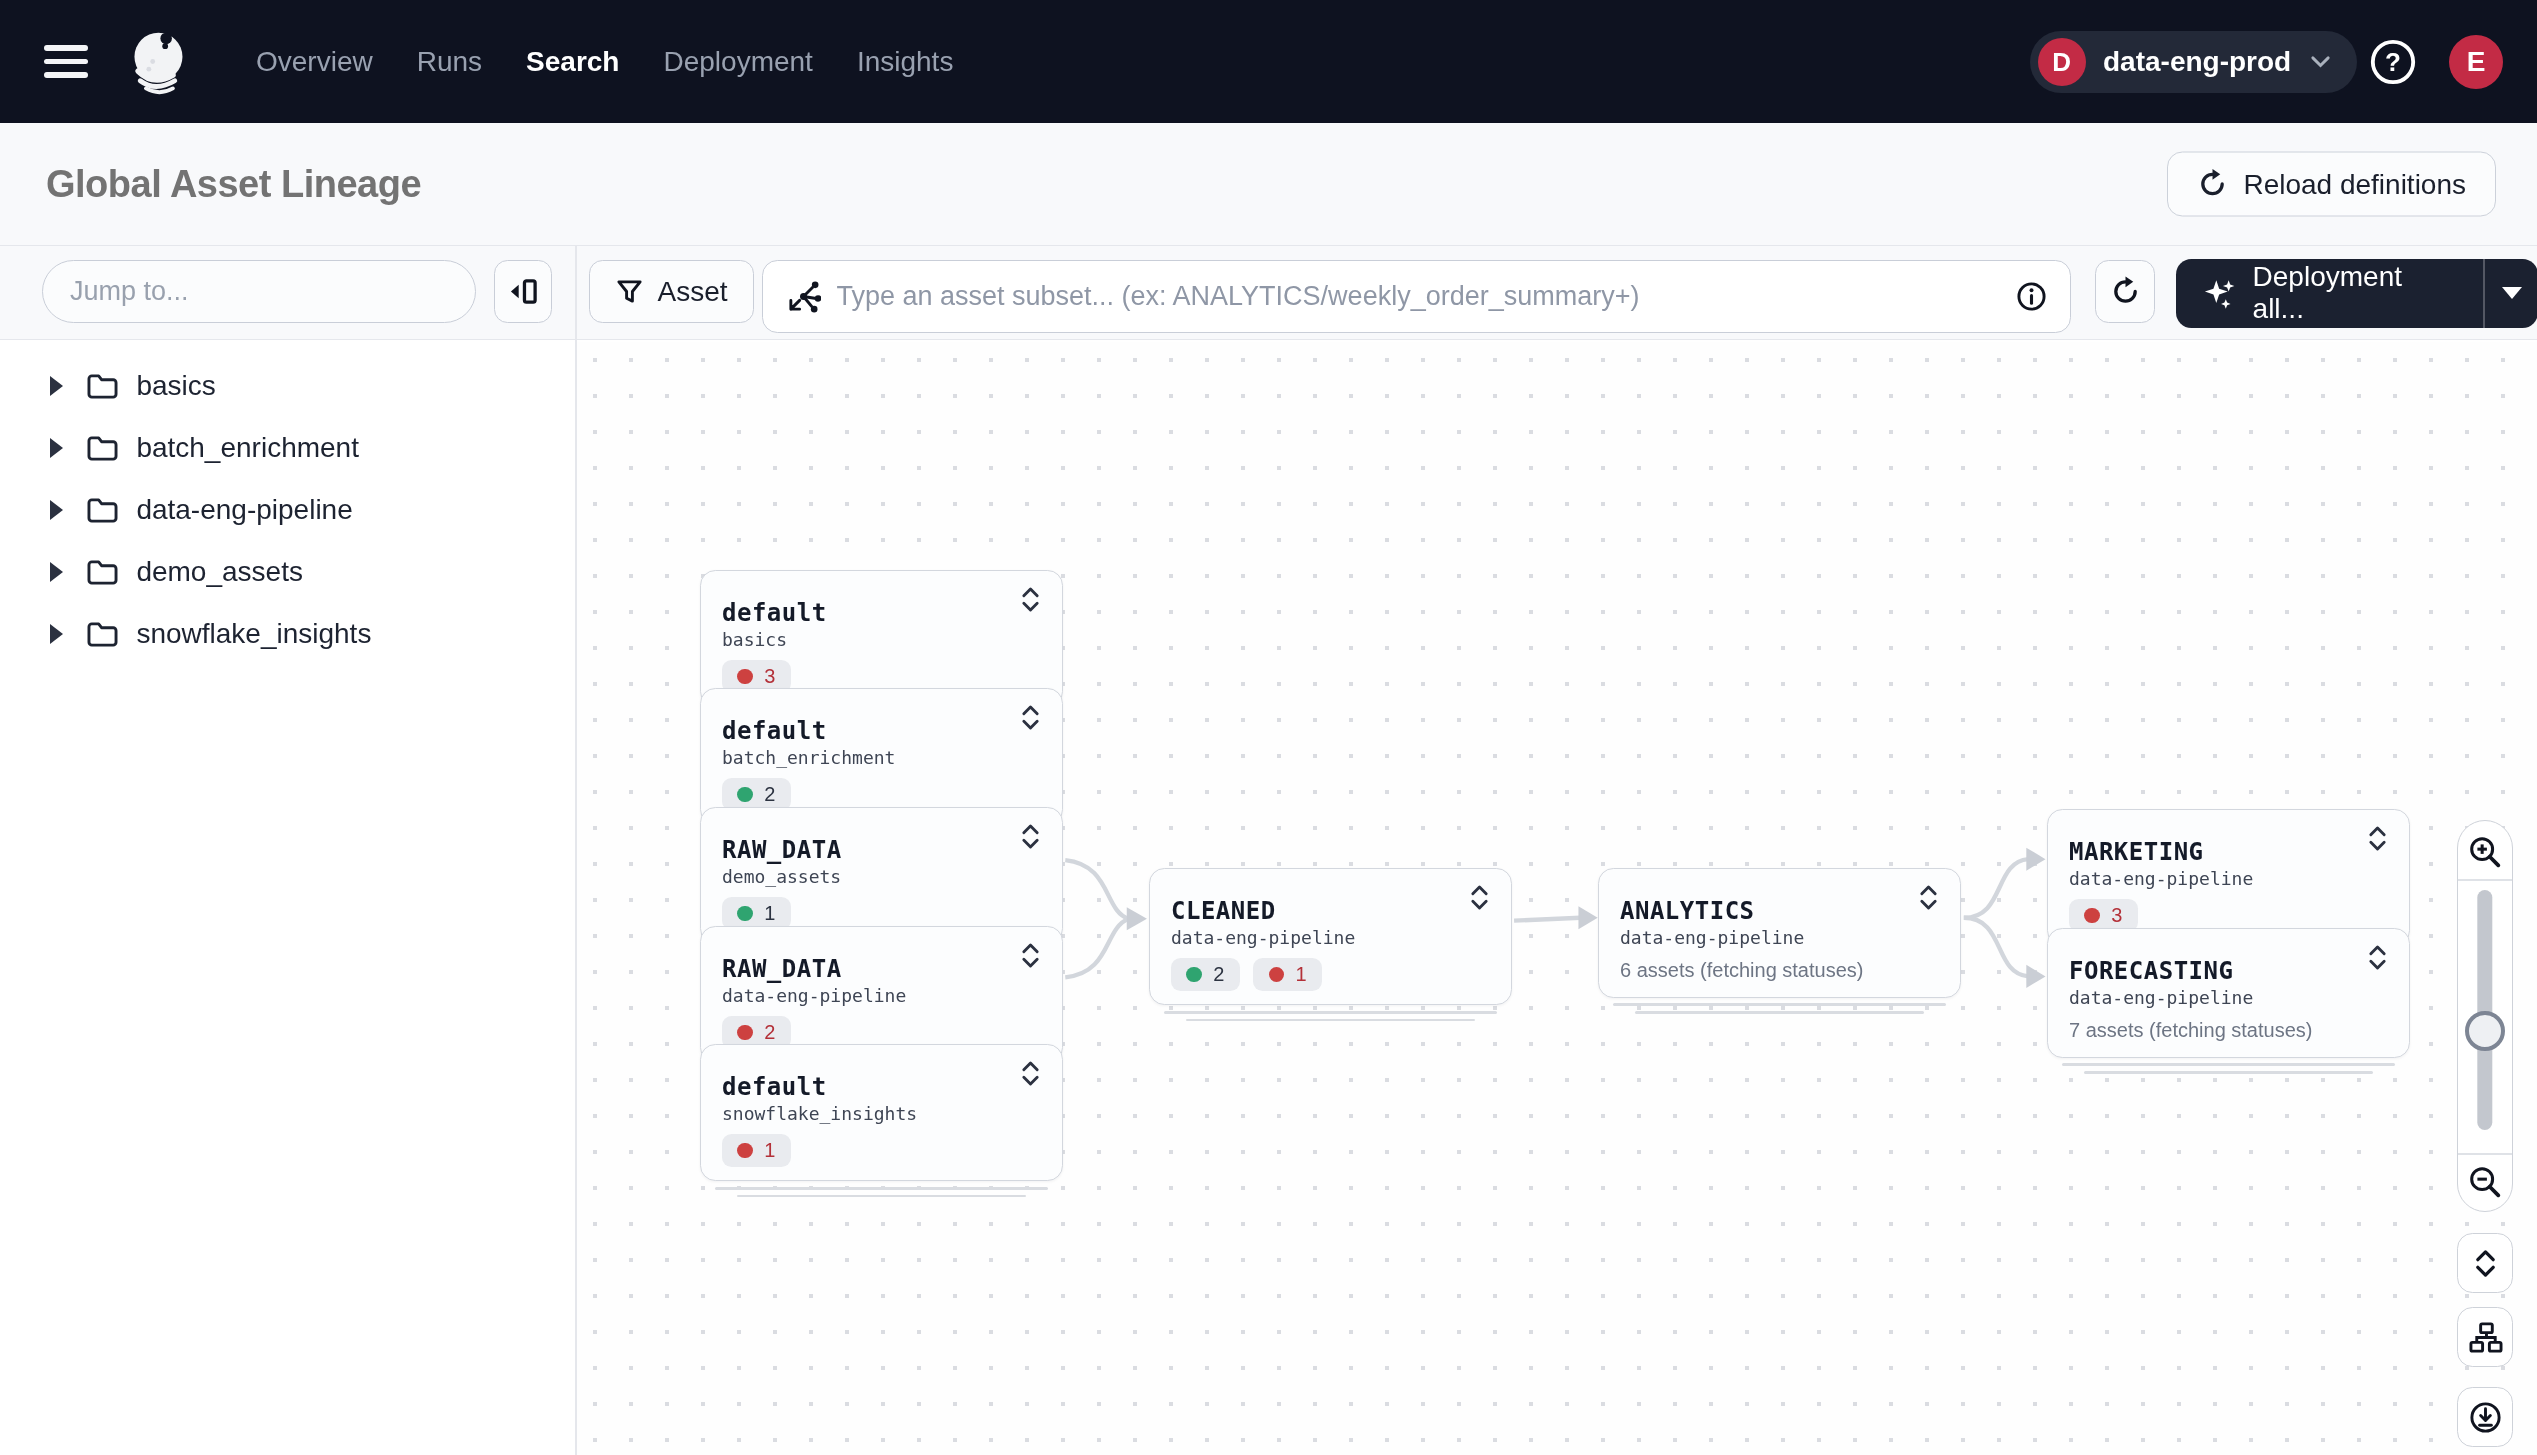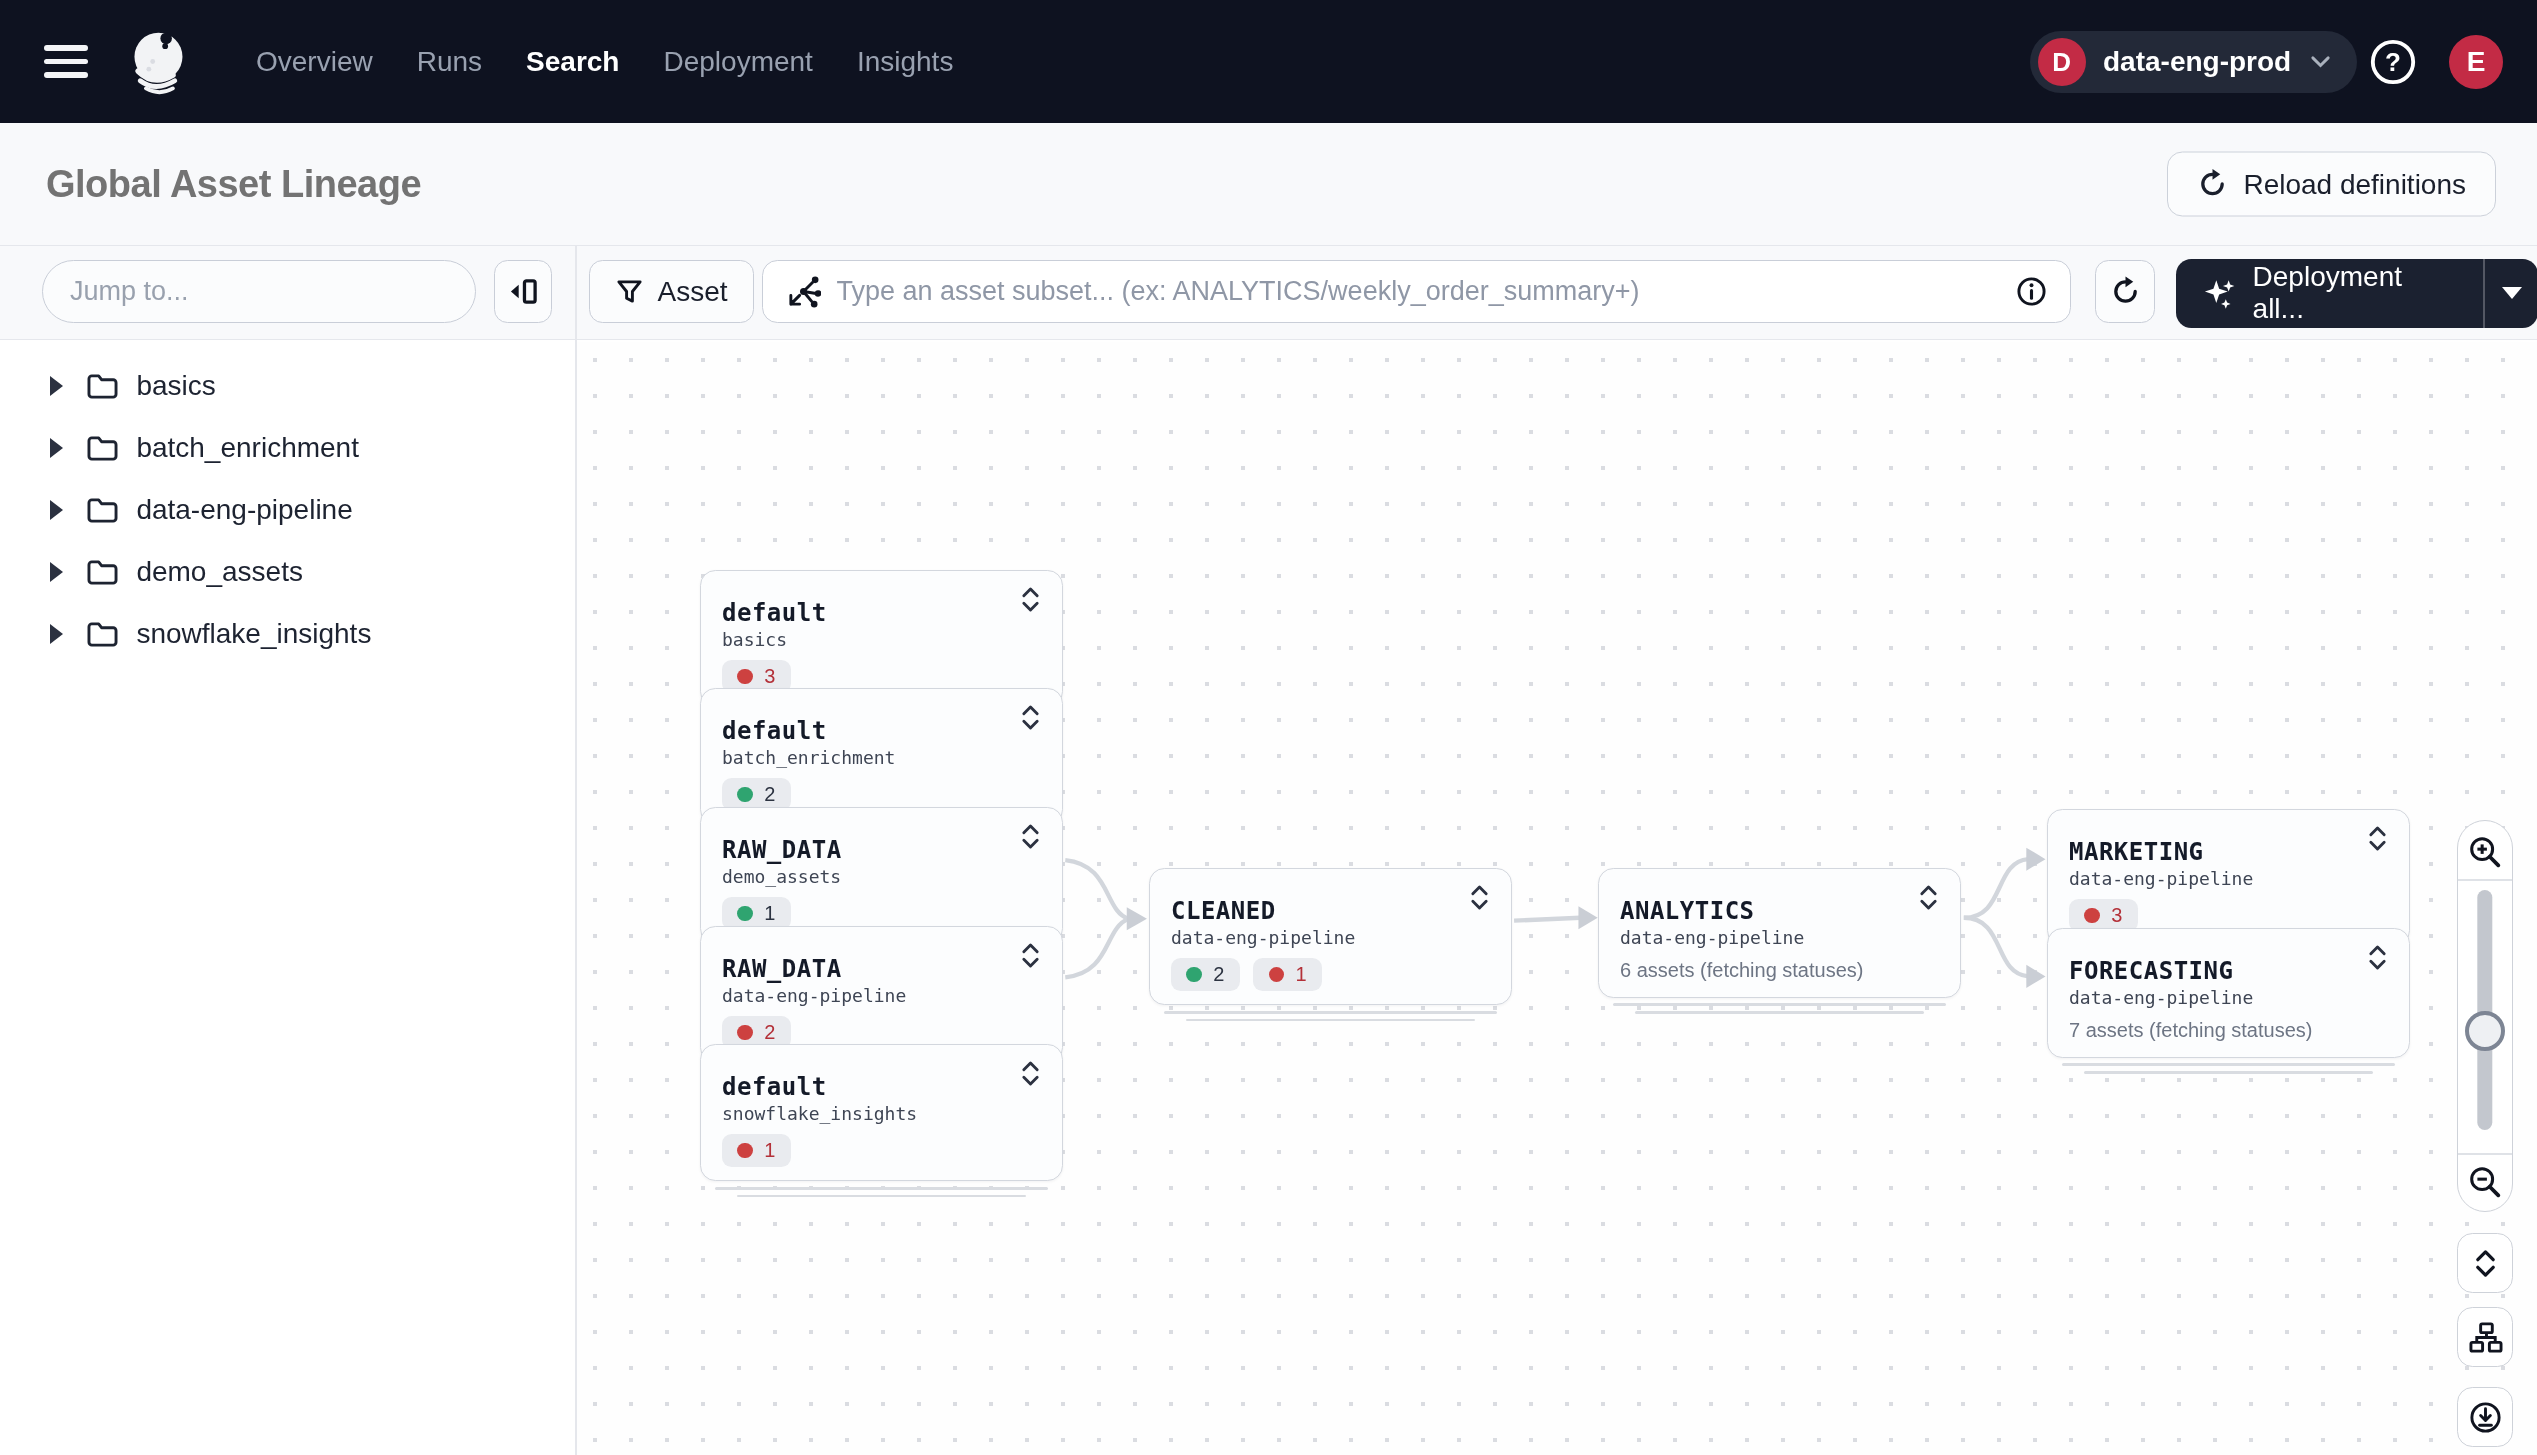--- a/index.html
+++ b/index.html
@@ -48,21 +48,21 @@
   .jump-input { position:absolute; left:42px; top:14.4px; width:434px; height:63px;
                 border:1.9px solid #c9ced8; border-radius:32px; background:#fbfcfd;
                 padding:0 27px; font-size:27px; color:#2b3140; font-family:"Liberation Sans",sans-serif; }
   .jump-input::placeholder { color:#99a1ae; }
   .collapse-btn { position:absolute; left:494px; top:14.4px; width:58px; height:63px;
                   border:1.9px solid #c9ced8; border-radius:13.5px; background:#fbfcfd;
                   display:flex; align-items:center; justify-content:center; cursor:pointer; }
   .filter-btn { position:absolute; left:589px; top:14.4px; height:63px; padding:0 25px;
                 border:1.9px solid #c9ced8; border-radius:13.5px; background:#fbfcfd;
                 display:flex; align-items:center; gap:13.5px; font-size:28px; color:#1a1f2c; cursor:pointer; }
-  .subset-wrap { position:absolute; left:762px; top:14.4px; width:1309px; height:63px;
+  .subset-wrap { position:absolute; left:762px; top:14.4px; width:1309px; height:73px;
                  border:1.9px solid #c9ced8; border-radius:15.4px; background:#ffffff;
                  display:flex; align-items:center; gap:15.4px; padding:0 23px; }
   .subset-wrap input { flex:1; border:none; outline:none; font-size:27px; background:transparent;
                        color:#2b3140; font-family:"Liberation Sans",sans-serif; }
   .subset-wrap input::placeholder { color:#8f97a6; }
   .refresh-btn { position:absolute; left:2095px; top:14.4px; width:60px; height:63px;
                  border:1.9px solid #c9ced8; border-radius:13.5px; background:#fbfcfd;
                  display:flex; align-items:center; justify-content:center; cursor:pointer; }
   .materialize { position:absolute; left:2176px; top:12.5px; height:69px; background:#1b2130;
                  border-radius:15.4px; display:flex; align-items:stretch; color:#fff; cursor:pointer; }

